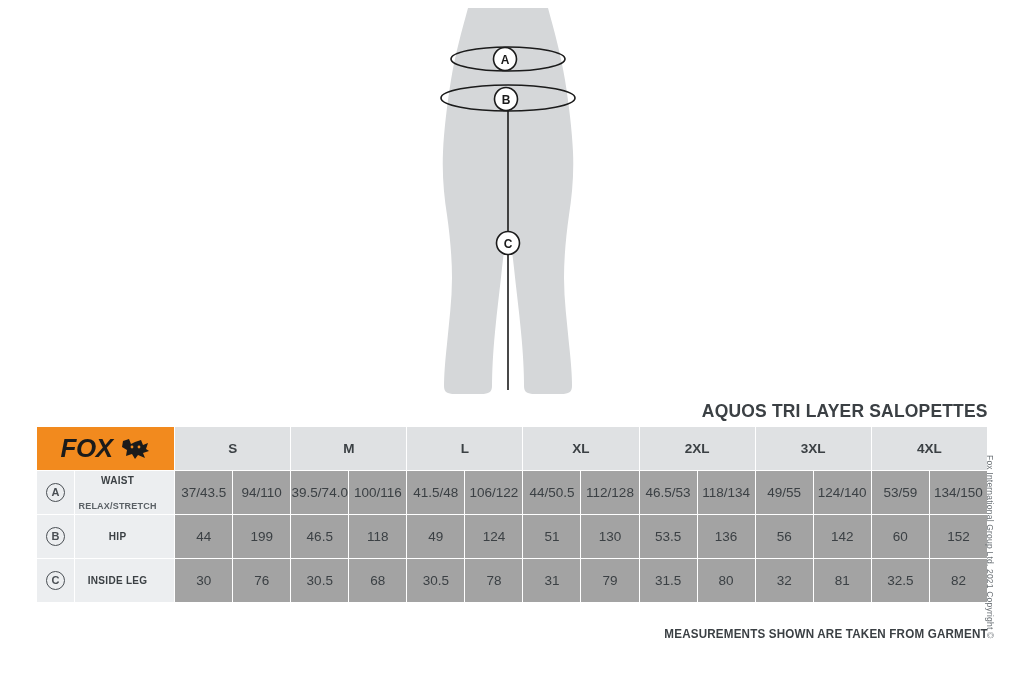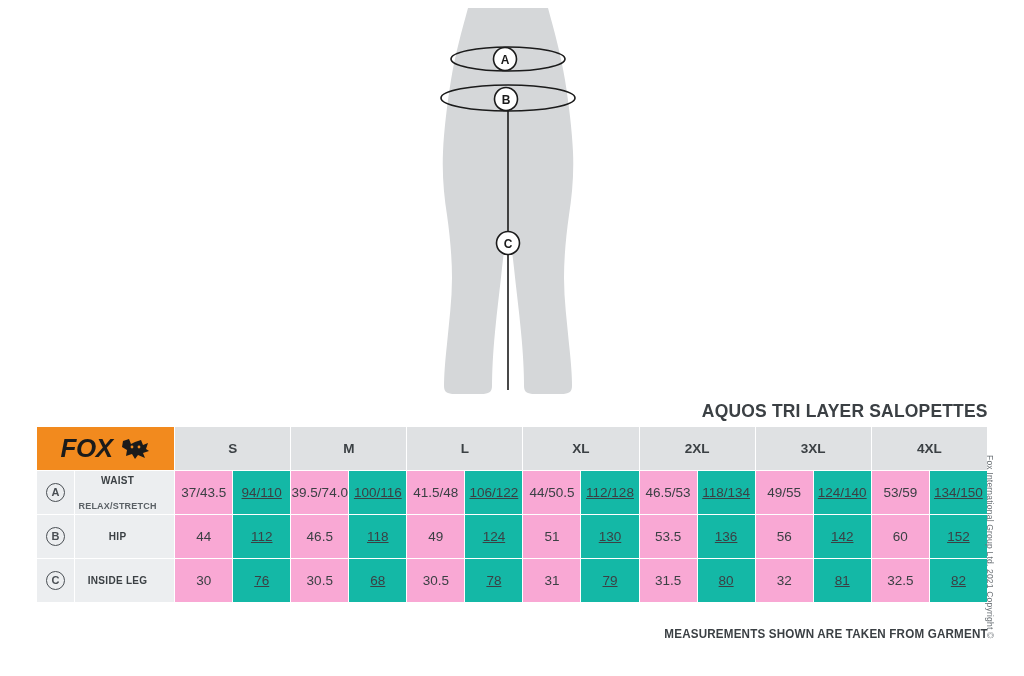--- a/index.html
+++ b/index.html
@@ -120,22 +120,22 @@
     align-items: center;
     justify-content: center;
     width: 19px; height: 19px;
     border: 1.3px solid #4a4f54;
     border-radius: 50%;
     font-size: 11px;
     font-weight: bold;
     color: #4a4f54;
     line-height: 1;
   }
-  .cell-a { background: #f9a8d4; }
-  .cell-b { background: #14b8a6; text-decoration: underline; }
+  .cell-a { background: #a3a3a3; }
+  .cell-b { background: #a3a3a3; }
   .data-row td { height: 44px; }
 
   
   #footer-note {
     position: absolute;
     right: 36px;
     top: 627px;
     font-size: 12.5px;
     font-weight: bold;
     color: #3b4044;
@@ -284,21 +284,21 @@
       </tr>
 
       <tr class="data-row">
         <td class="badge-cell">
           <span class="badge">B</span>
         </td>
         <td class="row-label-cell">
           <div class="row-label-main">HIP</div>
         </td>
         <td class="cell-a">44</td>
-        <td class="cell-b">112</td>
+        <td class="cell-b">199</td>
         <td class="cell-a">46.5</td>
         <td class="cell-b">118</td>
         <td class="cell-a">49</td>
         <td class="cell-b">124</td>
         <td class="cell-a">51</td>
         <td class="cell-b">130</td>
         <td class="cell-a">53.5</td>
         <td class="cell-b">136</td>
         <td class="cell-a">56</td>
         <td class="cell-b">142</td>

